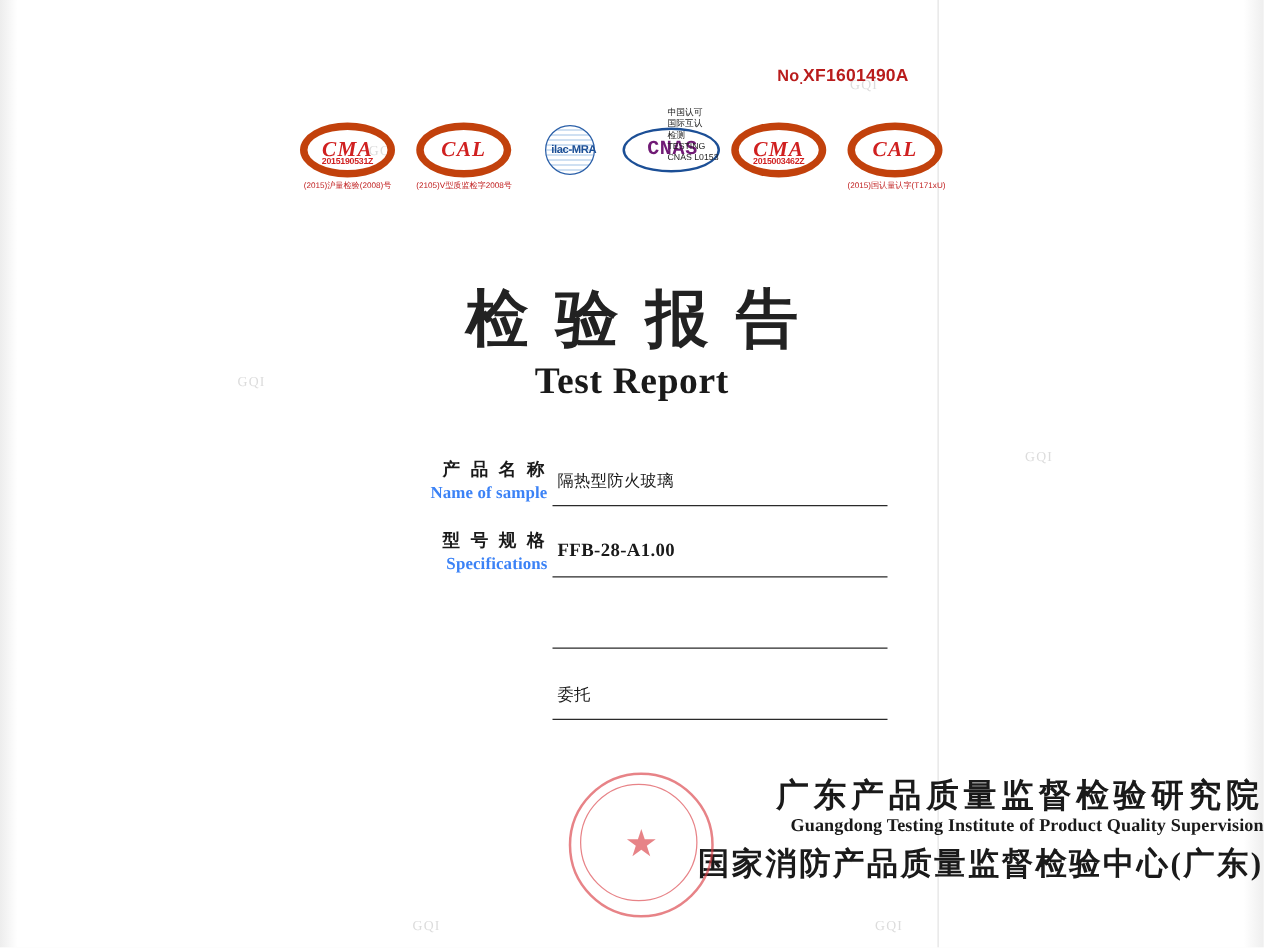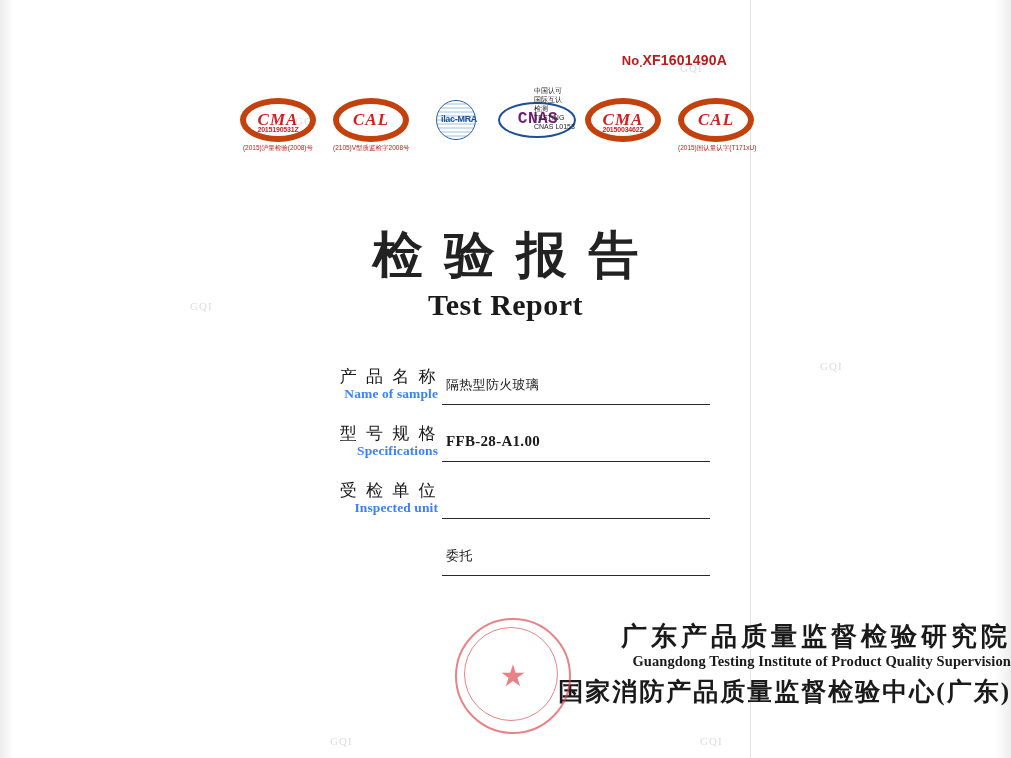--- a/index.html
+++ b/index.html
@@ -224,22 +224,22 @@
   .field-label {
     position: absolute;
     left: 0;
     top: 2px;
     width: 108px;
     text-align: right;
   }
   .field-label .lbl-cn {
     display: block;
     font-family: "Liberation Serif", serif;
-    font-size: 17px;
-    font-weight: normal;
+    font-size: 14px;
+    font-weight: bold;
     color: #1a1a1a;
     letter-spacing: 2.5px;
     line-height: 18px;
   }
   .field-label .lbl-en {
     display: block;
     font-family: "Liberation Serif", serif;
     font-size: 13.5px;
     font-weight: bold;
     color: #3b82f6;
@@ -445,24 +445,20 @@
   <div class="field-row">
     <div class="field-label">
       <span class="lbl-cn">型 号 规 格</span>
       <span class="lbl-en">Specifications</span>
     </div>
     <div class="field-value mono-bold">FFB-28-A1.00</div>
     <div class="field-rule"></div>
   </div>
 
   <div class="field-row">
-    <div class="field-label">
-      <span class="lbl-cn">受 检 单 位</span>
-      <span class="lbl-en">Inspected unit</span>
-    </div>
     <div class="field-rule"></div>
   </div>
 
   <div class="field-row">
     <div class="field-value">委托</div>
     <div class="field-rule"></div>
   </div>
 
 </div>
 

